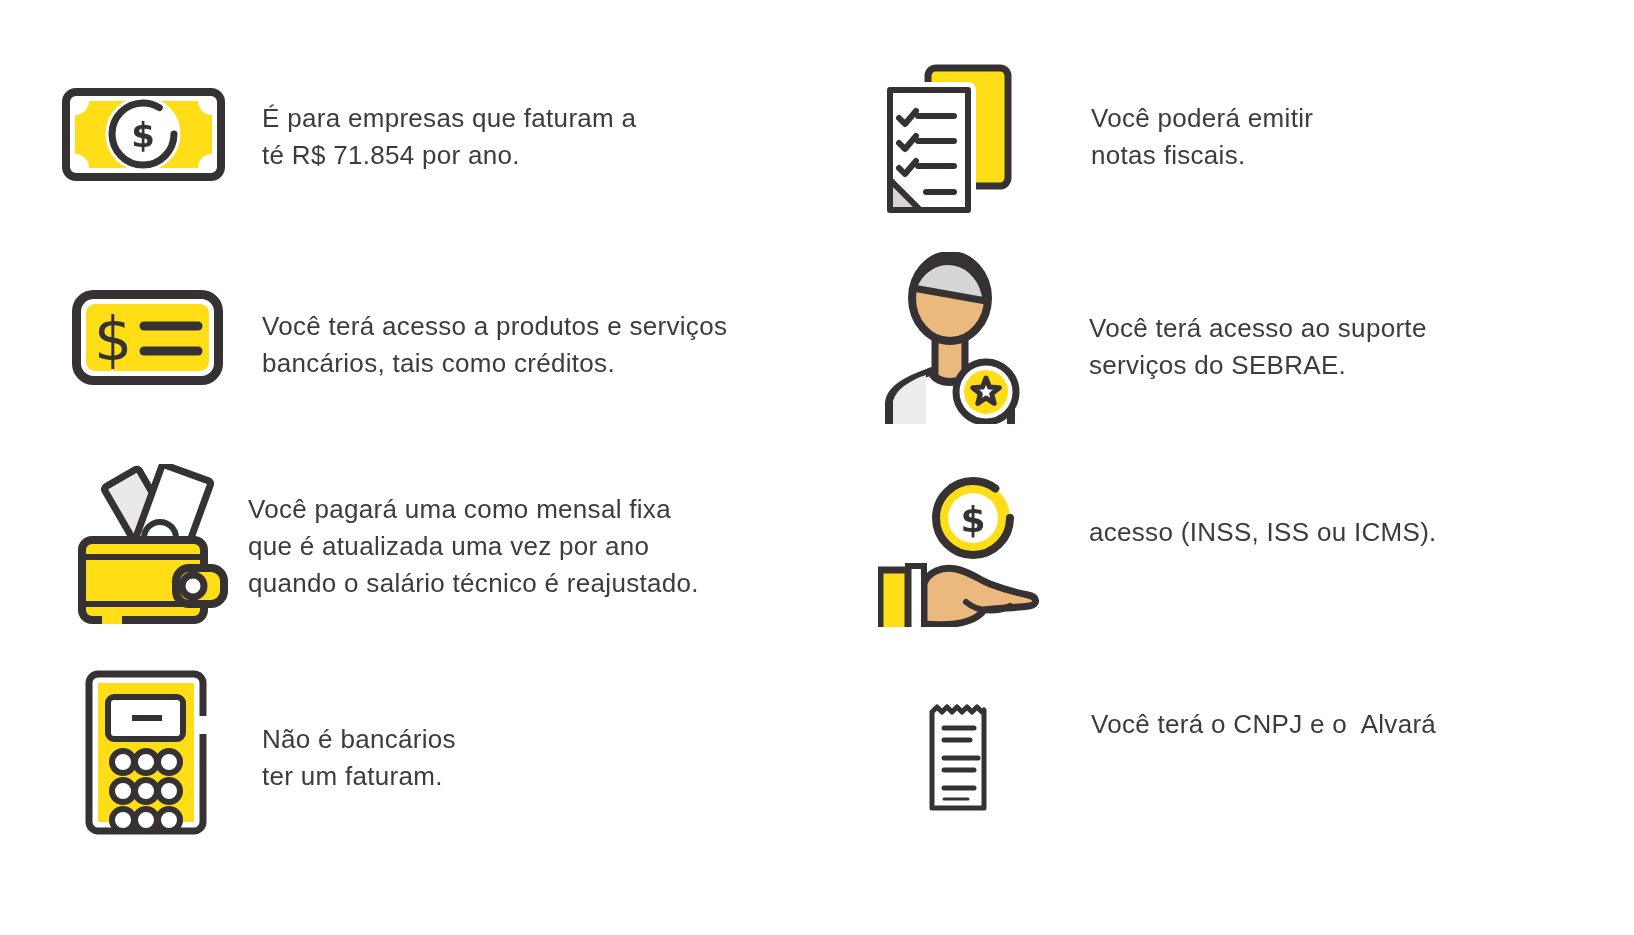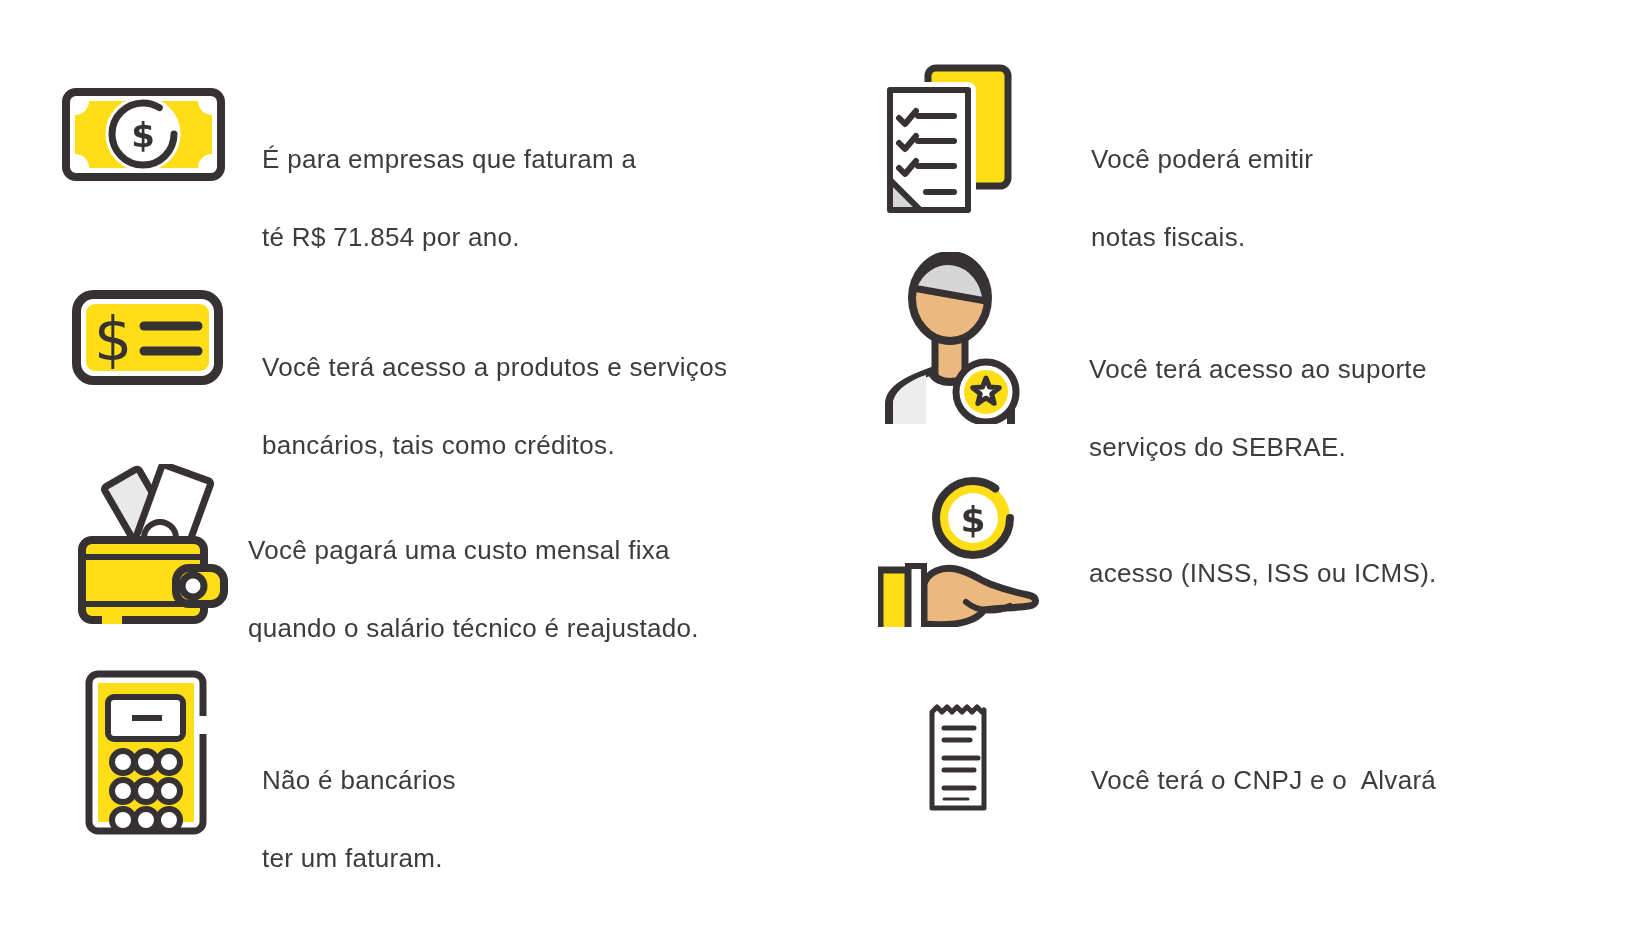--- a/index.html
+++ b/index.html
@@ -9,21 +9,21 @@
     font-family:"Liberation Sans",sans-serif;
   }
   .item{position:static;}
   .icon-box{position:absolute;}
   .icon-box svg{width:100%;height:100%;display:block;overflow:hidden;}
   .text-box{
     position:absolute;
     font-size:26px;line-height:37px;letter-spacing:.3px;
     color:var(--text,#3C3C3C);
   }
-  .line{white-space:pre;margin-top:41px;}
+  .line{white-space:pre;}
   
   .fy{fill:var(--yellow,#FFDE17);}
   .fw{fill:var(--white,#fff);}
   .fn{fill:none;}
   .fs{fill:var(--skin,#EBB87D);}
   .fg{fill:var(--hair-gray,#D6D6D6);}
   .fp{fill:var(--paper-gray,#E9E9E9);}
   .fsh{fill:var(--shirt-shade,#EDEDED);}
   .sd{stroke:var(--outline,#363233);}
   .sw{stroke:var(--white,#fff);}
@@ -95,21 +95,22 @@
       <circle cx="84" cy="74" r="16" class="fn sd" stroke-width="6"></circle>
       <rect x="6" y="76" width="122" height="80" rx="10" class="fy sd" stroke-width="8"></rect>
       <line x1="10" y1="93" x2="124" y2="93" class="sd" stroke-width="6"></line>
       <line x1="10" y1="140" x2="124" y2="140" class="sd" stroke-width="6"></line>
       <rect x="26" y="150" width="20" height="10" class="fy"></rect>
       <rect x="100" y="104" width="48" height="36" rx="13" class="fy sd" stroke-width="8"></rect>
       <circle cx="117" cy="122" r="11" class="fw sd" stroke-width="7"></circle>
     </svg>
   </div>
   <div class="text-box" style="left:248px;top:491px">
-    <div class="line">Você pagará uma custo mensal fixa</div>
+    <div class="line">Você pagará uma como mensal fixa</div>
+    <div class="line">que é atualizada uma vez por ano</div>
     <div class="line">quando o salário técnico é reajustado.</div>
   </div>
 </div>
 
 <div class="item">
   <div class="icon-box" style="left:85px;top:670px;width:122px;height:165px">
     <svg viewBox="0 0 122 165" xmlns="http://www.w3.org/2000/svg">
       <rect x="4" y="4" width="114" height="157" rx="9" class="fw sd" stroke-width="7"></rect>
       <rect x="13" y="13" width="96" height="139" class="fy"></rect>
       <rect x="112" y="46" width="10" height="18" class="fw"></rect>
@@ -195,16 +196,16 @@
     <svg viewBox="0 0 60 112" xmlns="http://www.w3.org/2000/svg">
       <path d="M4,108 L4,12 L9,7 L14,12 L19,7 L24,12 L29,7 L34,12 L39,7 L44,12 L49,7 L54,12 L56,10 L56,108 Z" class="fw sd" stroke-width="5" stroke-linejoin="round"></path>
       <line x1="16" y1="28" x2="46" y2="28" class="sd" stroke-width="5" stroke-linecap="round"></line>
       <line x1="16" y1="40" x2="42" y2="40" class="sd" stroke-width="5" stroke-linecap="round"></line>
       <line x1="16" y1="58" x2="50" y2="58" class="sd" stroke-width="5" stroke-linecap="round"></line>
       <line x1="16" y1="70" x2="46" y2="70" class="sd" stroke-width="5" stroke-linecap="round"></line>
       <line x1="16" y1="88" x2="46" y2="88" class="sd" stroke-width="5" stroke-linecap="round"></line>
       <line x1="16" y1="99" x2="40" y2="99" class="sd" stroke-width="3" stroke-linecap="round"></line>
     </svg>
   </div>
-  <div class="text-box" style="left:1091px;top:721px">
+  <div class="text-box" style="left:1091px;top:706px">
     <div class="line">Você terá o CNPJ e o  Alvará</div>
   </div>
 </div>
 
 </body></html>

